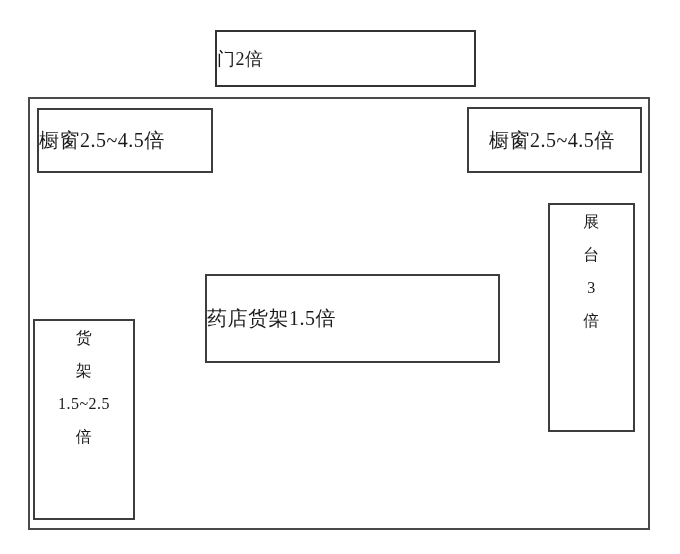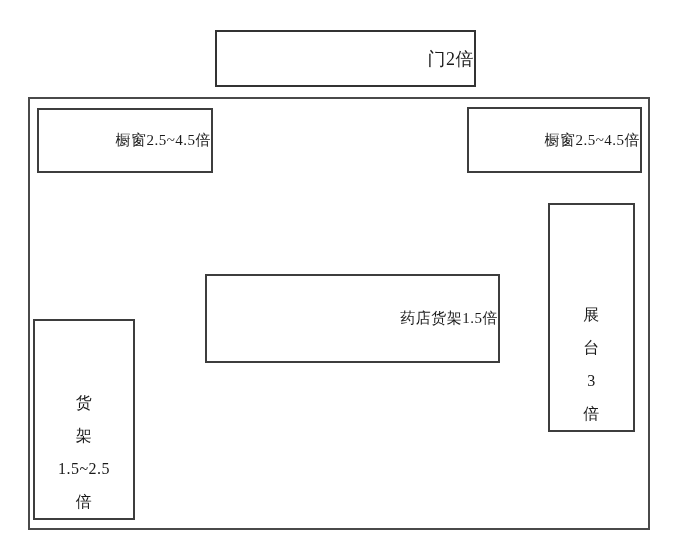--- a/index.html
+++ b/index.html
@@ -16,25 +16,25 @@
     color: #1a1a1a;
     overflow: hidden;
   }
   .box {
     position: absolute;
     box-sizing: border-box;
     border: 2px solid #3d3d3d;
     background: #ffffff;
     display: flex;
     align-items: center;
-    justify-content: flex-end;
+    justify-content: flex-start;
     text-align: center;
   }
   .label {
-    font-size: 15px;
+    font-size: 20px;
     letter-spacing: 0.5px;
     white-space: nowrap;
   }
   
   .door {
     left: 215px;
     top: 30px;
     width: 261px;
     height: 57px;
     border-color: #333333;

